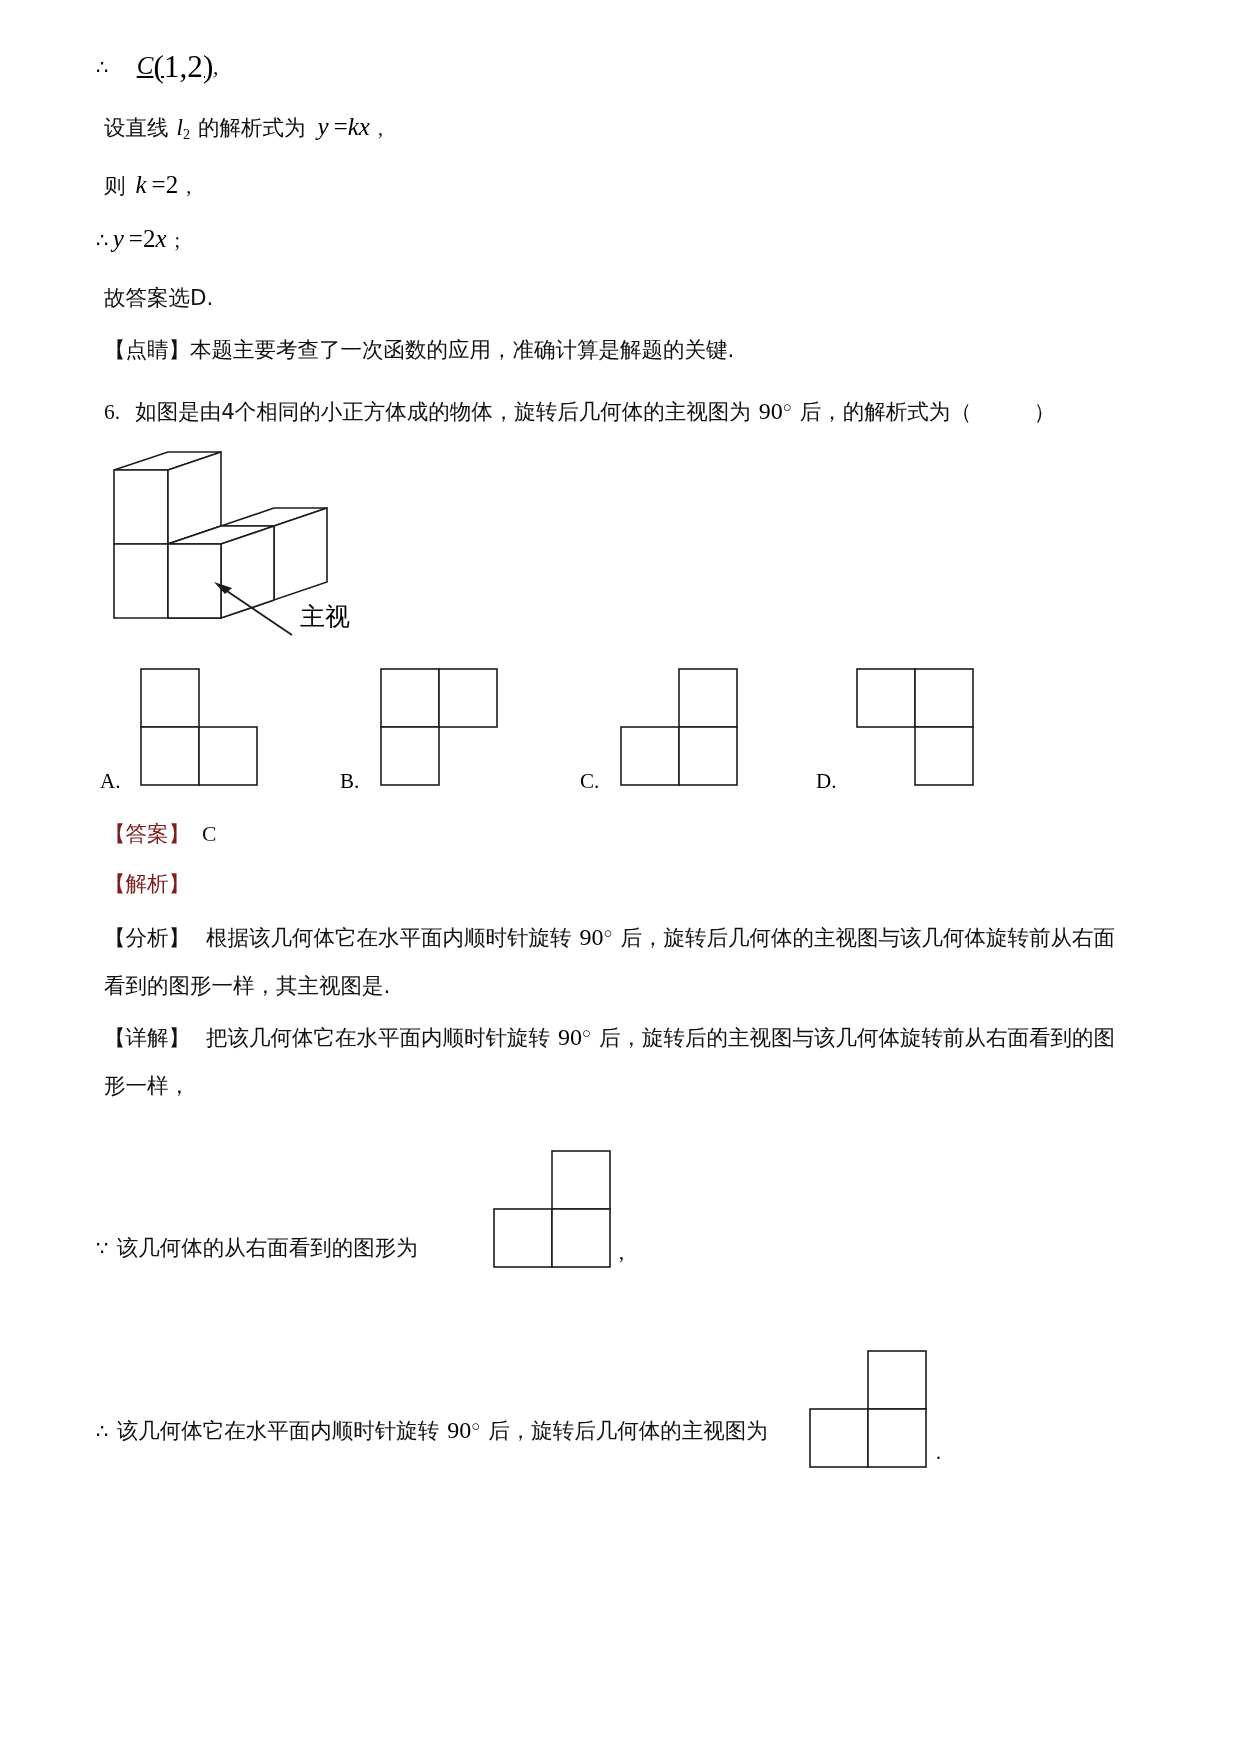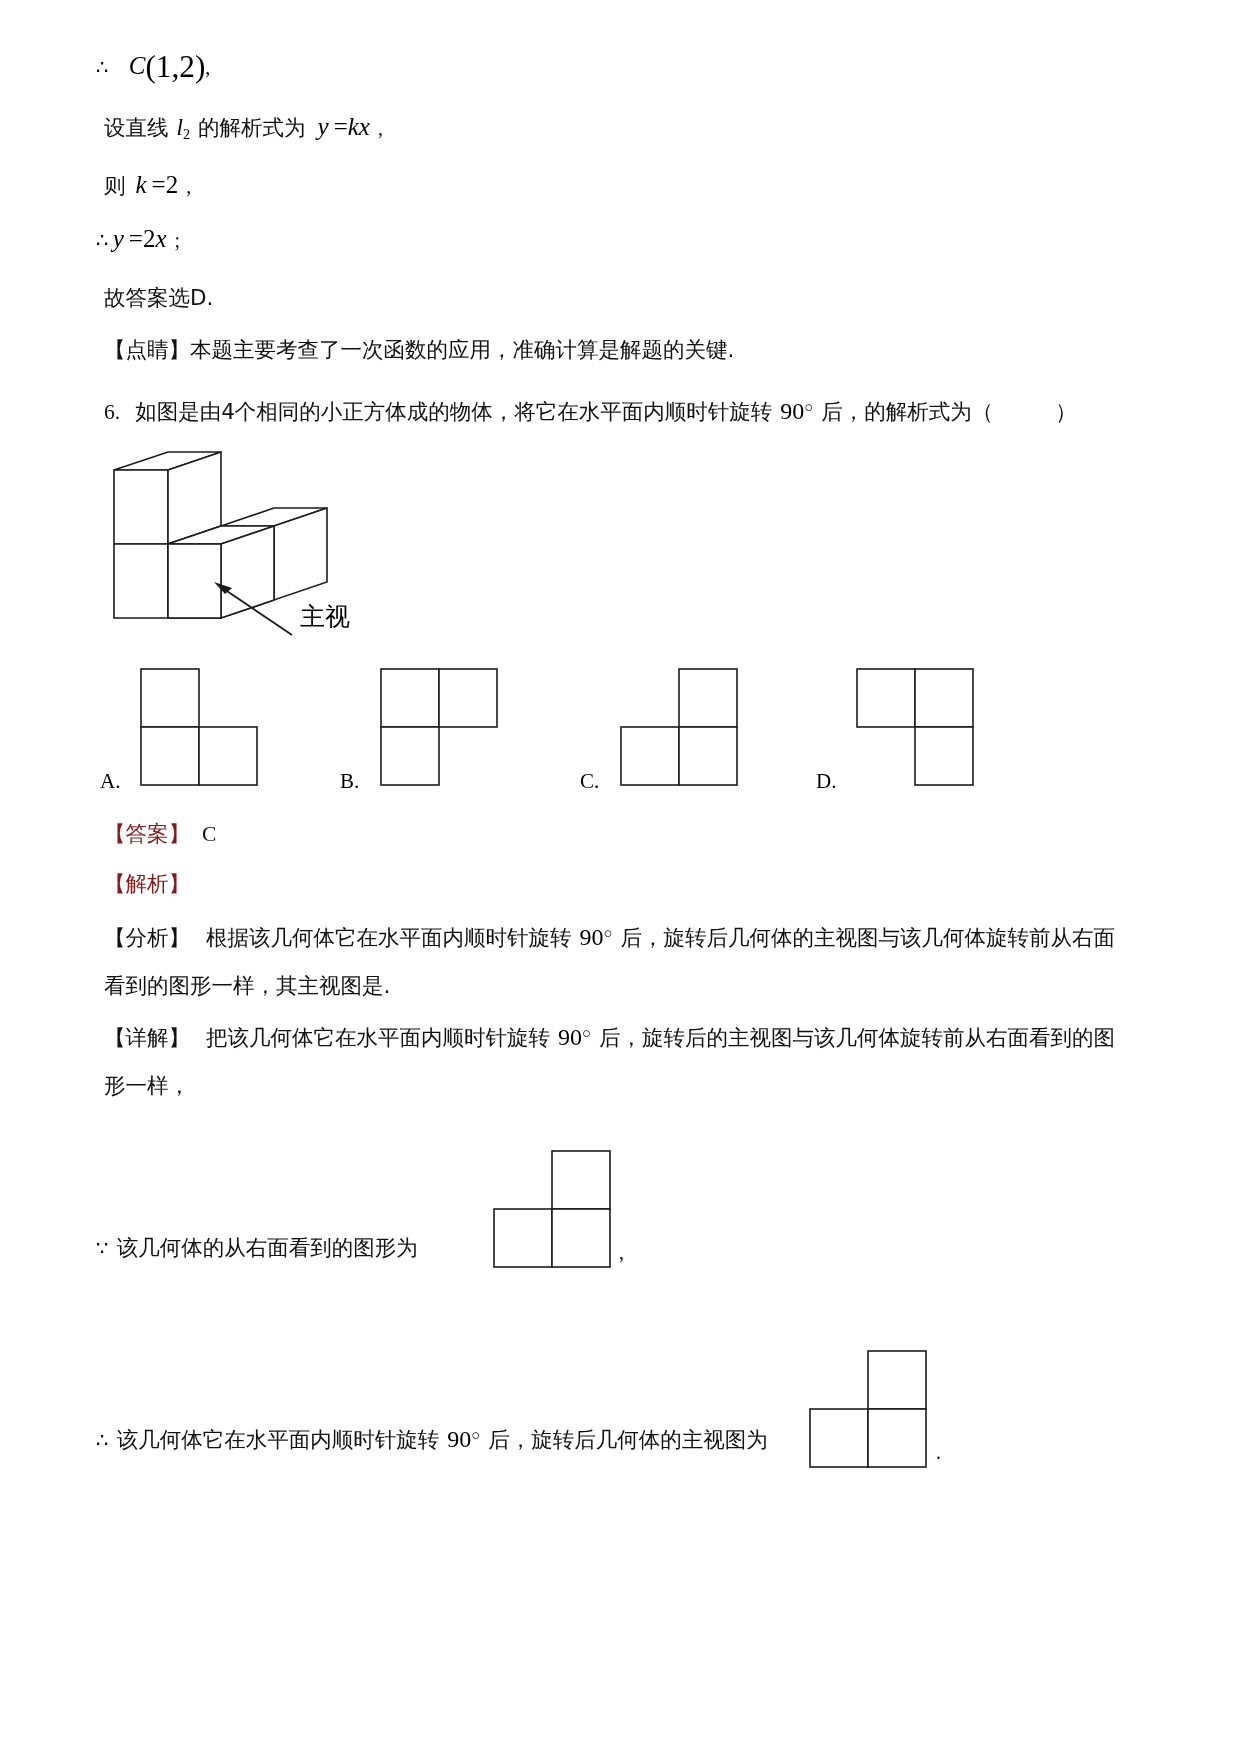--- a/index.html
+++ b/index.html
@@ -94,21 +94,21 @@
   .gap-l { height: 40px; }
 </style>
 </head>
 <body>
 
 <div class="page">
   <div class="content">
 
     <div class="blk" style="height:64px;">
       <span class="therefore">∴</span>
-      <span class="math" style="margin-left:16px;"><span class="mi">C</span><span class="mn paren-big">(1,2)</span></span><span class="mathsm" style="font-size:20px;">,</span>
+      <span class="math" style="margin-left:24px;text-decoration:underline;"><span class="mi">C</span><span class="mn paren-big">(1,2)</span></span><span class="mathsm" style="font-size:20px;">,</span>
     </div>
 
     <div class="blk" style="height:58px;">
       <span class="cjk line" style="display:inline;">设直线</span><span class="math" style="font-size:23px;"><span class="mi">l</span><span class="sub mn">2</span></span><span class="cjk line" style="display:inline;">的解析式为</span><span class="math" style="margin-left:4px;"><span class="mi">y</span><span class="mn" style="margin-left:5px;">=</span><span class="mi">kx</span></span><span class="line" style="display:inline;font-size:20px;">,</span>
     </div>
 
     <div class="blk" style="height:55px;">
       <span class="cjk line" style="display:inline;">则</span><span class="math" style="margin-left:2px;"><span class="mi">k</span><span class="mn" style="margin-left:5px;">=2</span></span><span class="line" style="display:inline;font-size:20px;">,</span>
     </div>
 
@@ -118,21 +118,21 @@
 
     <div class="blk" style="height:52px;">
       <span class="cjk line" style="display:inline;">故答案选D.</span>
     </div>
 
     <div class="blk" style="height:62px;">
       <span class="cjk line" style="display:inline;">【点睛】本题主要考查了一次函数的应用，准确计算是解题的关键.</span>
     </div>
 
     <div class="blk" style="height:42px;">
-      <span class="line" style="display:inline;">6.</span><span class="cjk line" style="display:inline;margin-left:7px;">如图是由4个相同的小正方体成的物体，将它在水平面内顺时针旋转</span><span class="math" style="font-size:24px;"><span class="mn">90</span><span class="sup mn">○</span></span><span class="cjk line" style="display:inline;">后，的解析式为（</span><span class="cjk line" style="display:inline;margin-left:54px;">）</span>
+      <span class="line" style="display:inline;">6.</span><span class="cjk line" style="display:inline;margin-left:7px;">如图是由4个相同的小正方体成的物体，旋转后几何体的主视图为</span><span class="math" style="font-size:24px;"><span class="mn">90</span><span class="sup mn">○</span></span><span class="cjk line" style="display:inline;">后，的解析式为（</span><span class="cjk line" style="display:inline;margin-left:54px;">）</span>
     </div>
 
     <div class="solid-wrap">
       <svg width="330" height="185" viewBox="0 0 330 185">
 
         <polygon class="sh" points="18,22 72,4 125,4 72,22"></polygon>
         <polygon class="sh" points="18,22 18,96 72,96 72,22"></polygon>
         <polygon class="sh" points="72,22 125,4 125,78 72,96"></polygon>
 
         <polygon class="sh" points="18,96 18,170 72,170 72,96"></polygon>
@@ -226,21 +226,21 @@
           <rect class="sh" x="1" y="59" width="58" height="58"></rect>
           <rect class="sh" x="59" y="59" width="58" height="58"></rect>
         </svg>
       </div>
       <div style="position:absolute;left:523px;bottom:0px;font-size:20px;">,</div>
     </div>
 
     <div class="gap-l"></div>
 
     <div class="blk" style="height:160px;">
-      <div style="position:absolute;left:0px;bottom:8px;white-space:nowrap;">
+      <div style="position:absolute;left:0px;bottom:17px;white-space:nowrap;">
         <span class="therefore">∴</span><span class="cjk line" style="display:inline;">该几何体它在水平面内顺时针旋转</span><span class="math" style="font-size:24px;"><span class="mn">90</span><span class="sup mn">○</span></span><span class="cjk line" style="display:inline;">后，旋转后几何体的主视图为</span>
       </div>
       <div style="position:absolute;left:713px;bottom:-4px;">
         <svg width="118" height="118" viewBox="0 0 118 118">
           <rect class="sh" x="59" y="1" width="58" height="58"></rect>
           <rect class="sh" x="1" y="59" width="58" height="58"></rect>
           <rect class="sh" x="59" y="59" width="58" height="58"></rect>
         </svg>
       </div>
       <div style="position:absolute;left:840px;bottom:0px;font-size:20px;">.</div>

